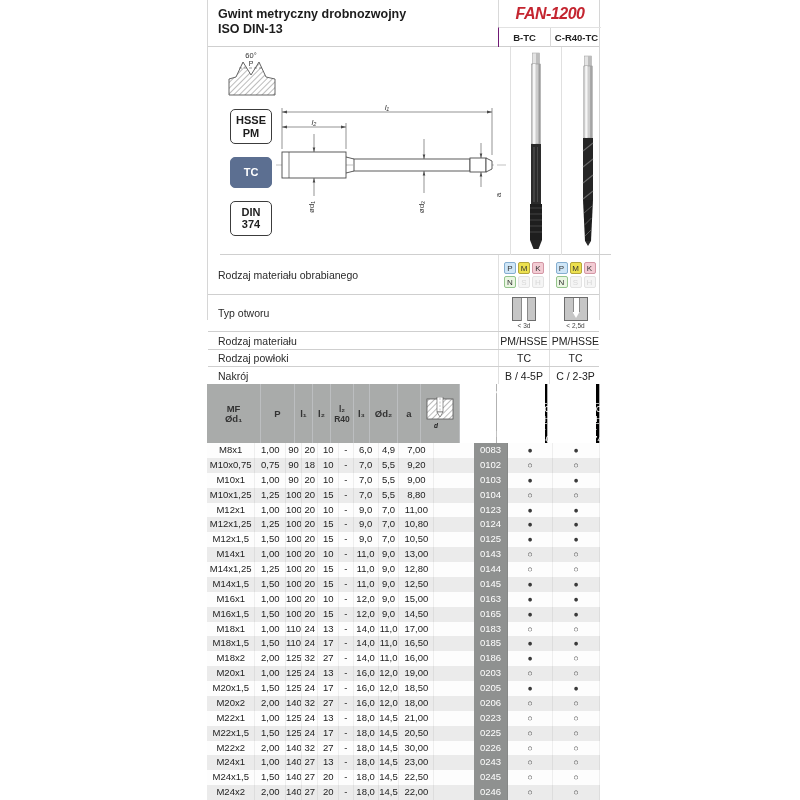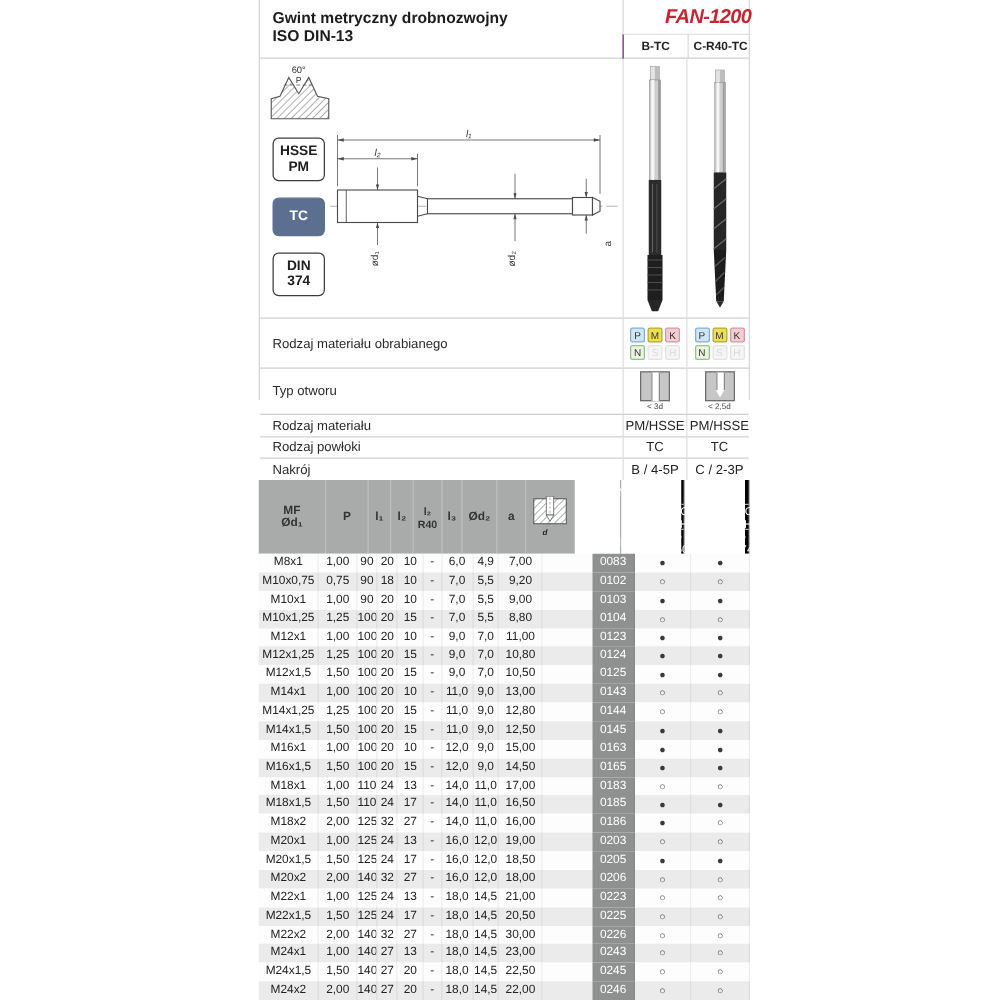--- a/index.html
+++ b/index.html
@@ -4,28 +4,28 @@
 <style>
   * { margin:0; padding:0; box-sizing:border-box; }
   html,body { width:800px; height:800px; background:#fff; font-family:"Liberation Sans",sans-serif; color:#222; overflow:hidden; }
   .sheet { position:absolute; left:207px; top:0; width:393px; height:800px; background:#fff; }
   .upper { position:absolute; left:0; top:0; width:393px; height:320px; border-left:1px solid #d6d6d6; border-right:1px solid #d6d6d6; }
 
   
   .band-top { position:absolute; left:0; top:0; width:100%; height:47px; border-bottom:1px solid #cfcfcf; }
   .title-block { position:absolute; left:0; top:0; width:290px; height:47px; padding:7px 0 0 10px; }
   .title-line { font-size:12.5px; font-weight:bold; color:#1c1c1c; line-height:15px; }
-  .brand-block { position:absolute; left:290px; top:0; width:103px; height:27px; border-left:1px solid #d9d9d9; display:flex; align-items:center; justify-content:flex-end; }
+  .brand-block { position:absolute; left:290px; top:0; width:103px; height:27px; border-left:1px solid #d9d9d9; display:flex; align-items:center; justify-content:center; }
   .brand { font-size:16px; font-weight:bold; font-style:italic; color:#c42530; letter-spacing:-0.5px; }
   .variant-labels { position:absolute; left:290px; top:27px; width:103px; height:20px; display:flex; border-left:1px solid #701a75; border-top:1px solid #e2e2e2; }
   .variant-cell { flex:0 0 51px; font-size:9.5px; font-weight:bold; text-align:center; line-height:19px; color:#222; }
   .variant-cell + .variant-cell { flex:0 0 52px; border-left:1px solid #d9d9d9; }
 
   
-  .band-draw { position:absolute; left:0; top:47px; width:100%; height:208px; border-bottom:1px solid #cfcfcf; }
+  .band-draw { position:absolute; left:12px; top:47px; width:100%; height:208px; border-bottom:1px solid #cfcfcf; }
   .photo-col { position:absolute; top:0; height:208px; border-left:1px solid #e0e0e0; display:flex; align-items:center; justify-content:center; }
   .photo-col.p1 { left:290px; width:51px; }
   .photo-col.p2 { left:341px; width:52px; }
   .badges { position:absolute; left:6px; top:4px; width:50px; }
   .badge { width:42px; margin:0 auto 13px auto; border:1.5px solid #3c3c3c; border-radius:5px; background:#fff; text-align:center; font-weight:bold; font-size:11px; line-height:12.5px; padding:4px 0; color:#1e1e1e; }
   .badge.tc { background:#5c6f91; border-color:#5c6f91; color:#fff; padding:8px 0; }
   .angle-icon { width:52px; height:46px; margin-bottom:8px; }
   .drawing { position:absolute; left:54px; top:56px; }
 
   

